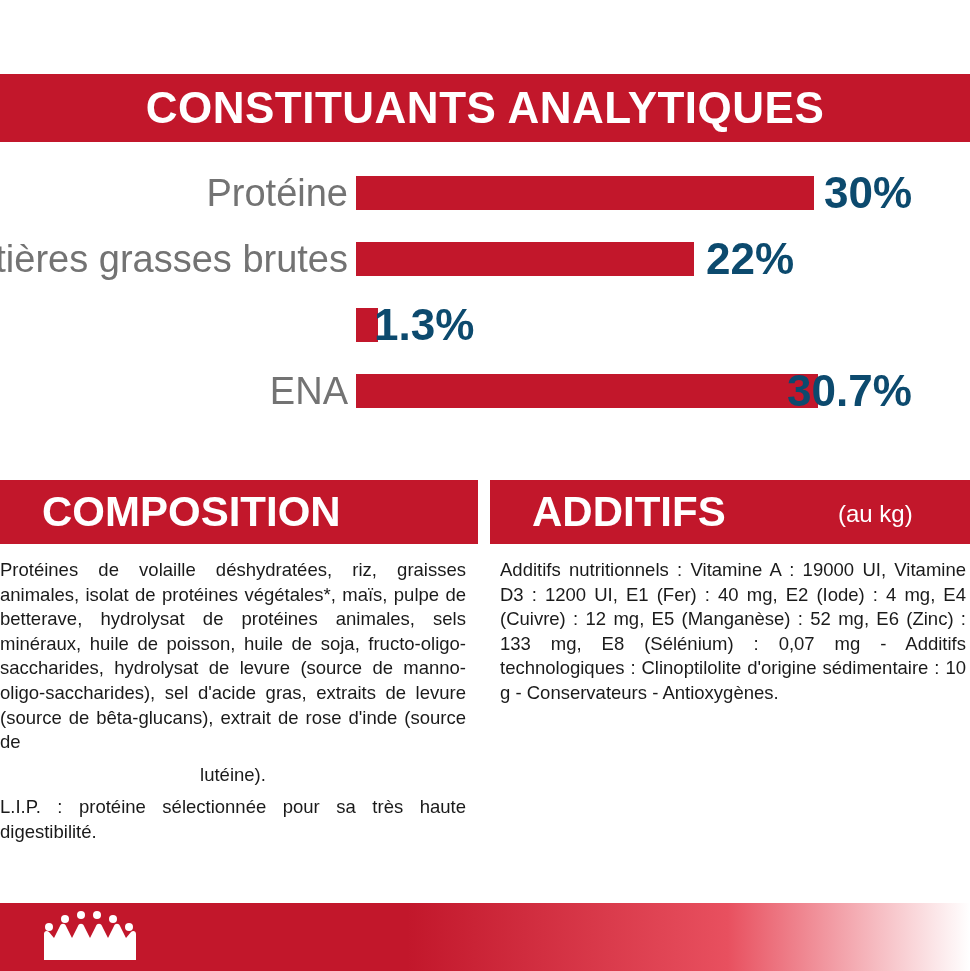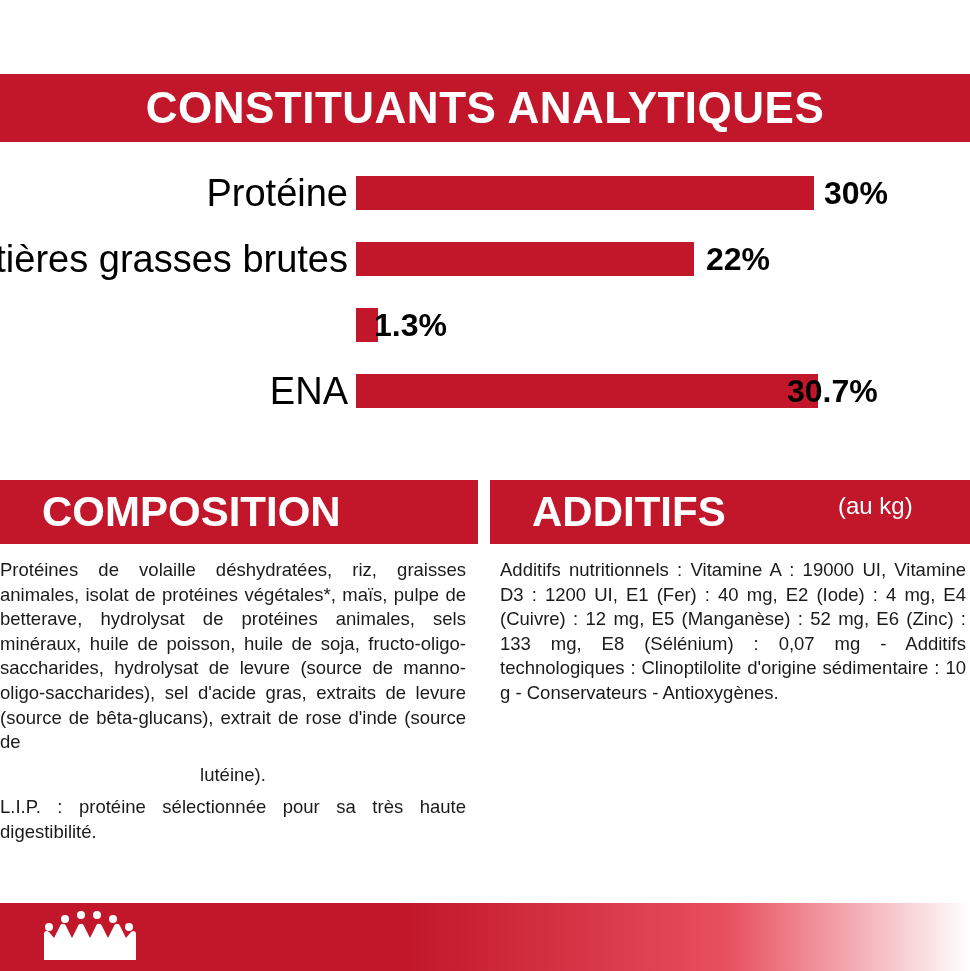--- a/index.html
+++ b/index.html
@@ -54,41 +54,41 @@
   .bar-row {
     position: relative;
     height: 66px;
   }
   .bar-label {
     position: absolute;
     right: 622px;
     top: 50%;
     transform: translateY(-50%);
     white-space: nowrap;
-    color: #000000;
+    color: #737373;
     font-size: 38px;
     font-family: "Liberation Sans", sans-serif;
   }
   .bar-track {
     position: absolute;
     left: 356px;
     top: 50%;
     transform: translateY(-50%);
     height: 34px;
   }
   .bar-fill {
     height: 100%;
     background: #c2172b;
   }
   .bar-value {
     position: absolute;
     top: 50%;
     transform: translateY(-50%);
-    color: #000000;
-    font-size: 32px;
+    color: #0c4a6e;
+    font-size: 44px;
     font-weight: bold;
     white-space: nowrap;
     font-family: "Liberation Sans", sans-serif;
   }
 
   
   .col {
     position: absolute;
     top: 480px;
   }
@@ -112,21 +112,21 @@
     transform: translateY(-50%);
     color: #ffffff;
     font-size: 42px;
     font-weight: bold;
     font-family: "Liberation Sans", sans-serif;
   }
   .col-right .col-band .col-title { left: 42px; }
   .col-band .col-subtitle {
     position: absolute;
     left: 348px;
-    bottom: 24px;
+    bottom: 16px;
     color: #ffffff;
     font-size: 24px;
     font-family: "Liberation Sans", sans-serif;
   }
   .col-body {
     padding: 14px 12px 0 10px;
     color: #1a1a1a;
     font-size: 18.5px;
     line-height: 1.33;
     text-align: justify;

